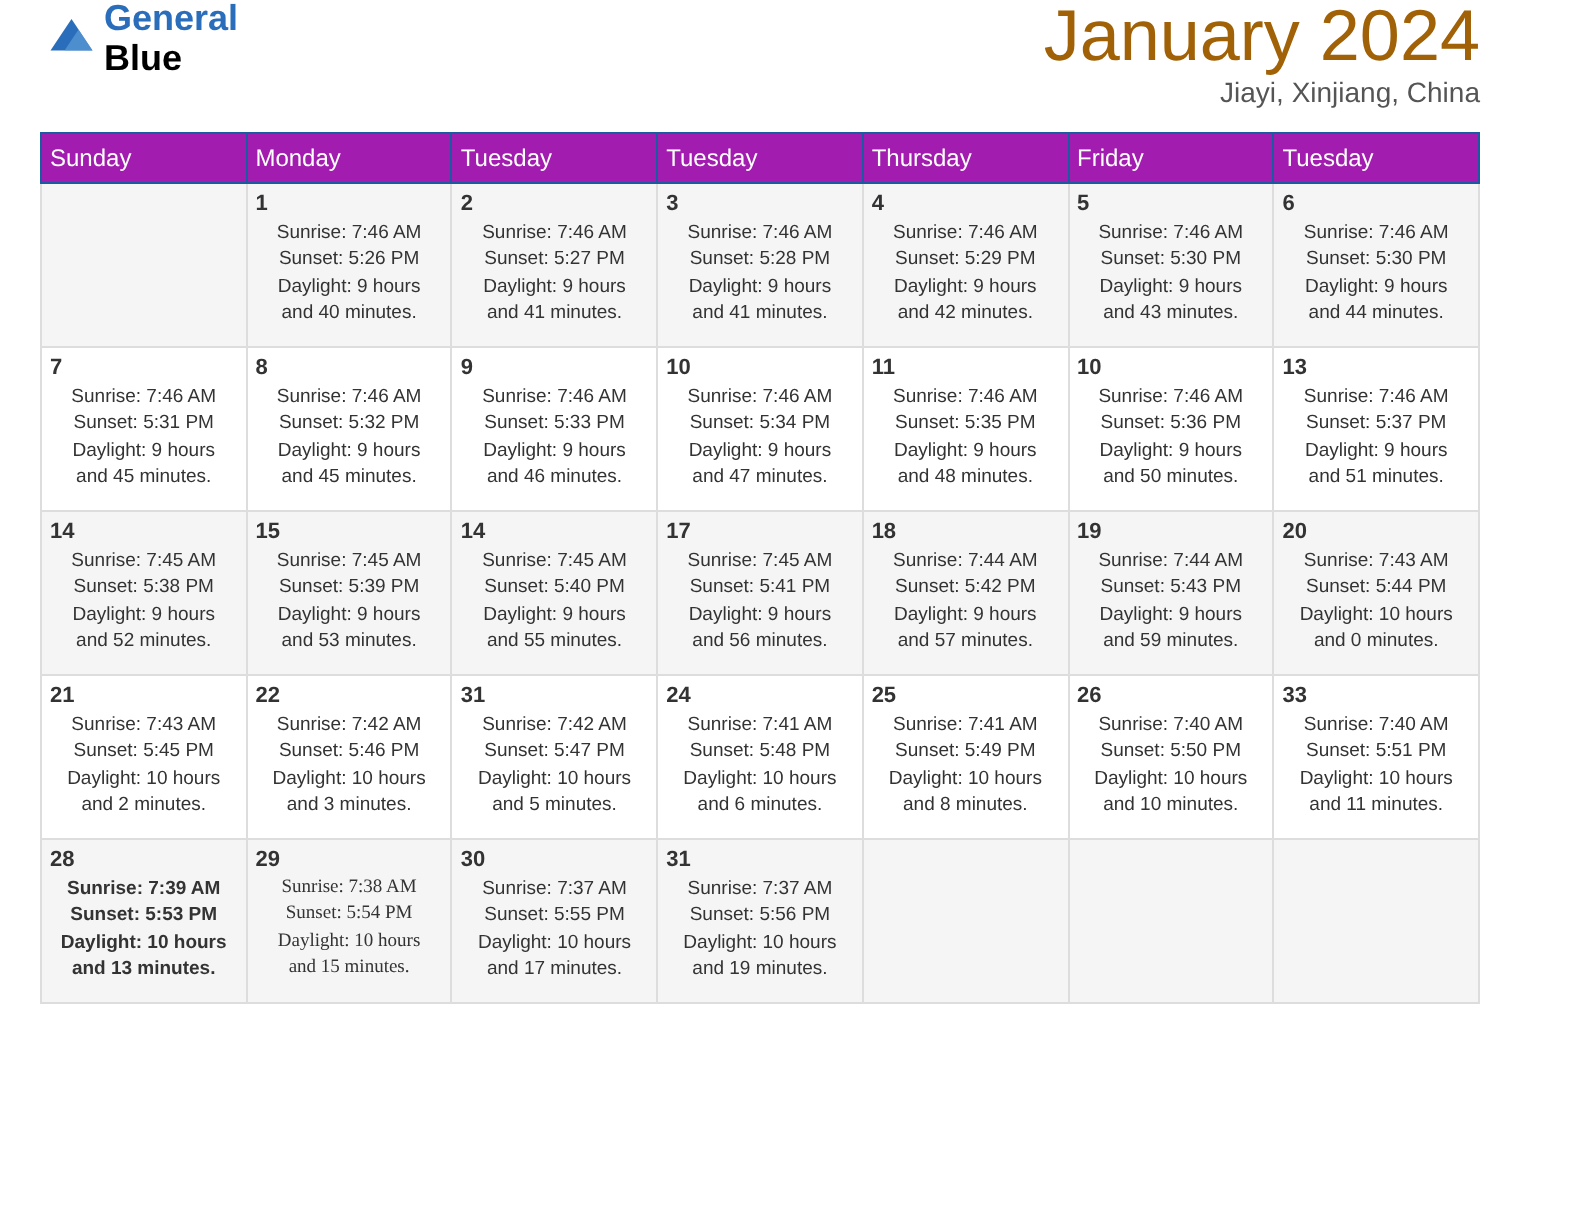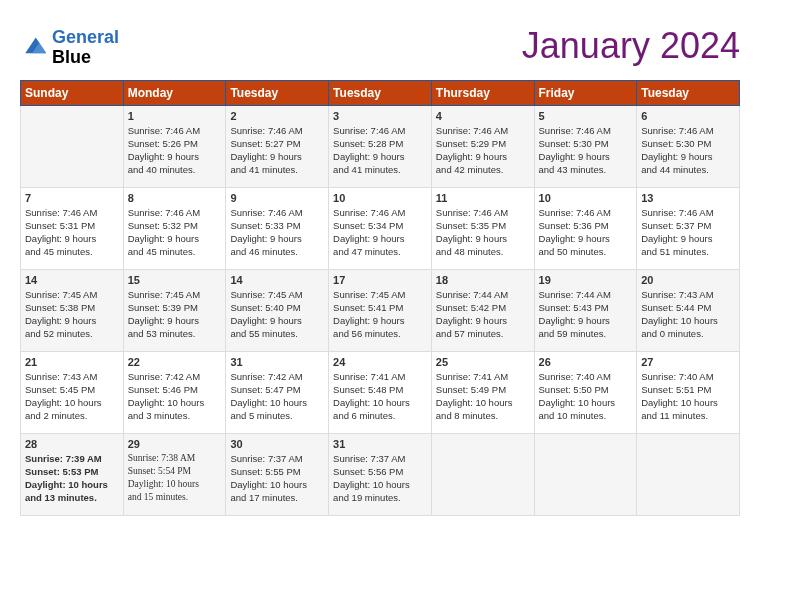--- a/index.html
+++ b/index.html
@@ -5,21 +5,21 @@
     * { margin: 0; padding: 0; box-sizing: border-box; }
     body {
       font-family: Arial, sans-serif;
       background: #fff;
       width: 792px;
       height: 612px;
       overflow: hidden;
     }
     .container {
       width: 760px;
-      padding: 28px 20px 10px 20px;
+      padding: 0 20px 10px 20px;
     }
     .header {
       display: flex;
       align-items: flex-start;
       justify-content: space-between;
       margin-bottom: 12px;
     }
     .logo {
       display: flex;
       align-items: center;
@@ -37,38 +37,38 @@
     .logo-icon {
       width: 28px;
       height: 28px;
     }
     .title-section {
       text-align: right;
     }
     .month-title {
       font-size: 36px;
       font-weight: 300;
-      color: #701a75;
+      color: #a16207;
       line-height: 1;
     }
     .subtitle {
       font-size: 14px;
       color: #555;
       margin-top: 2px;
     }
     table {
       width: 100%;
       border-collapse: collapse;
       table-layout: fixed;
     }
     thead tr th {
-      background-color: #c2410c;
+      background-color: #a21caf;
       color: #fff;
       font-size: 12px;
-      font-weight: bold;
+      font-weight: normal;
       padding: 5px 4px;
       text-align: left;
       border: 1px solid #1a5aa0;
     }
     tbody tr {
       background-color: #fff;
     }
     tbody tr:nth-child(odd) {
       background-color: #f5f5f5;
     }
@@ -83,39 +83,41 @@
     .day-num {
       font-size: 11px;
       font-weight: bold;
       display: block;
       margin-bottom: 2px;
     }
     .day-info {
       font-size: 9.5px;
       line-height: 1.4;
       color: #333;
+      text-align: center;
     }
   </style>
 </head>
 <body>
 
 <div class="container">
   <div class="header">
     <div class="logo">
       <svg class="logo-icon" viewBox="0 0 32 32">
         <polygon points="18,4 30,22 6,22" fill="#2a6ebb"></polygon>
         <polygon points="22,10 30,22 14,22" fill="#5b9bd5" opacity="0.7"></polygon>
       </svg>
       <div class="logo-text">
         <div><span>General</span></div>
         <div><span style="color:#000000;">Blue</span></div>
       </div>
     </div>
     <div class="title-section">
       <div class="month-title">January 2024</div>
+      <div class="subtitle">Jiayi, Xinjiang, China</div>
     </div>
   </div>
 
   <table>
     <thead>
       <tr>
         <th>Sunday</th>
         <th>Monday</th>
         <th>Tuesday</th>
         <th>Tuesday</th>
@@ -309,21 +311,21 @@
 and 8 minutes.</div>
           </td>
           <td>
             <span class="day-num">26</span>
             <div class="day-info" style="white-space: pre-line;">Sunrise: 7:40 AM
 Sunset: 5:50 PM
 Daylight: 10 hours
 and 10 minutes.</div>
           </td>
           <td>
-            <span class="day-num">27</span>
+            <span class="day-num">33</span>
             <div class="day-info" style="white-space: pre-line;">Sunrise: 7:40 AM
 Sunset: 5:51 PM
 Daylight: 10 hours
 and 11 minutes.</div>
           </td>
         </tr>
         <tr>
           <td>
             <span class="day-num">28</span>
             <div class="day-info" style="white-space: pre-line; font-weight: bold;">Sunrise: 7:39 AM

